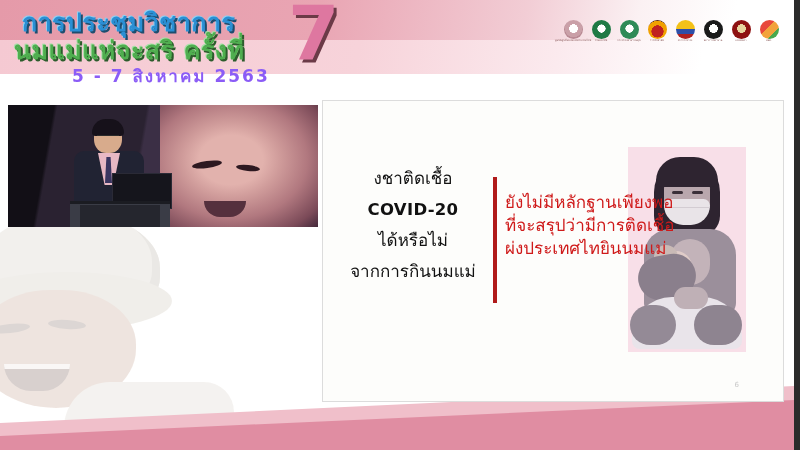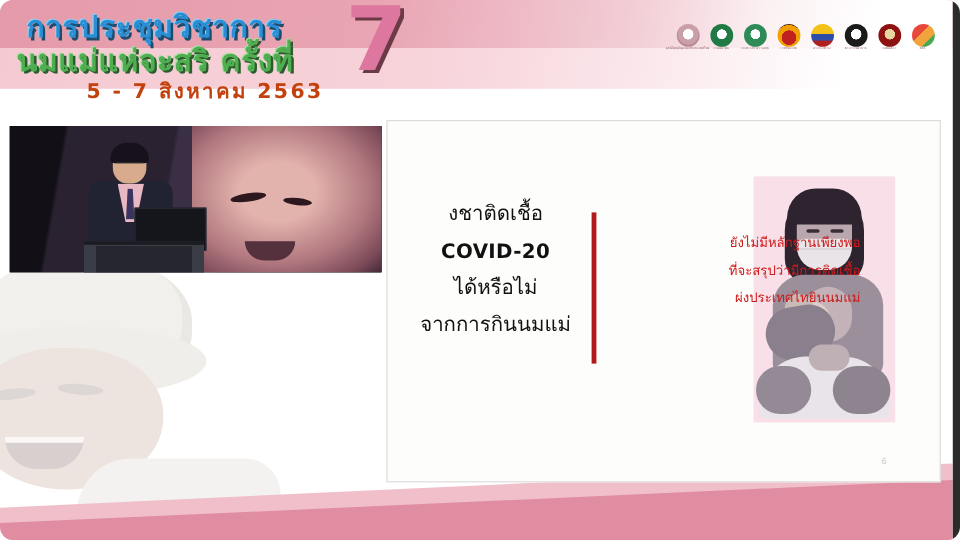--- a/index.html
+++ b/index.html
@@ -1,35 +1,35 @@
 <!DOCTYPE html>
 <html><head>
 <meta charset="utf-8">
 <style>
   html,body{margin:0;padding:0;background:#fff;}
   body{width:800px;height:450px;overflow:hidden;font-family:"DejaVu Sans","Liberation Sans",sans-serif;}
-  #stage{position:relative;width:800px;height:450px;background:#ffffff;overflow:hidden;border-radius:11px;}
+  #stage{position:relative;width:800px;height:450px;background:#ffffff;overflow:hidden;}
 
   
   .right-edge{position:absolute;right:0;top:0;width:6px;height:450px;background:#2b2b2b;z-index:60;}
 
   
   .banner{position:absolute;left:0;top:0;width:794px;height:96px;overflow:hidden;background:#ffffff;}
   .band-dark{position:absolute;left:0;top:0;width:794px;height:46px;background:#e8a0ae;}
   .band-dark:after{content:"";position:absolute;left:0;top:0;width:794px;height:46px;
       background:linear-gradient(100deg,#e59aa9 0%,#e9a5b3 40%,#f2cdd5 66%,#fbf1f3 80%,#ffffff 92%);}
   .band-light{position:absolute;left:0;top:40px;width:794px;height:40px;
       background:linear-gradient(100deg,#f5c9d2 0%,#f7d3da 45%,#fbeaee 70%,#ffffff 88%);}
   .band-white{position:absolute;left:0;top:74px;width:794px;height:24px;background:#ffffff;}
 
   .th-line1{position:absolute;left:22px;top:2px;font-size:25px;font-weight:bold;color:#2a8fd4;
       letter-spacing:.5px;text-shadow:2px 2px 0 #1d4d6e, -1px -1px 0 #8fd0f2;white-space:nowrap;}
   .th-line2{position:absolute;left:14px;top:30px;font-size:25px;font-weight:bold;color:#4fae4f;
       letter-spacing:.5px;text-shadow:2px 2px 0 #2c5c2c, -1px -1px 0 #a8e0a8;white-space:nowrap;}
-  .th-date{position:absolute;left:72px;top:62px;font-size:17px;font-weight:bold;color:#c2410c;
+  .th-date{position:absolute;left:72px;top:62px;font-size:17px;font-weight:bold;color:#8b5cf6;
       letter-spacing:2px;white-space:nowrap;}
 
   .big-seven{position:absolute;left:288px;top:-4px;font-size:74px;font-weight:bold;color:#de77a0;
       line-height:1;text-shadow:3px 3px 0 #6b3a47;font-family:"DejaVu Sans",sans-serif;}
 
   .tagline{position:absolute;left:360px;top:58px;font-size:21px;font-weight:bold;color:#6fb6df;
       letter-spacing:.4px;white-space:nowrap;font-style:italic;
       text-shadow:2px 2px 0 #c9c9c9;}
   .tagline .amp{color:#e58fb4;}
 
@@ -94,22 +94,22 @@
   
   .slide{position:absolute;left:322px;top:100px;width:460px;height:300px;background:#fdfdfb;
       border:1px solid #dcdcdc;z-index:20;}
 
   .q-block{position:absolute;left:10px;top:62px;width:160px;text-align:center;color:#111;
       font-size:17px;line-height:31px;white-space:nowrap;}
   .q-block .covid{font-weight:bold;font-size:16.5px;letter-spacing:.3px;}
 
   .divider{position:absolute;left:170px;top:76px;width:4px;height:126px;background:#b01a1a;}
 
-  .ans-block{position:absolute;left:182px;top:90px;width:212px;text-align:right;color:#cf1a1a;
-      font-size:11px;line-height:23px;white-space:nowrap;z-index:3;}
+  .ans-block{position:absolute;left:182px;top:90px;width:212px;text-align:left;color:#cf1a1a;
+      font-size:17px;line-height:23px;white-space:nowrap;z-index:3;}
 
   
   .illus{position:absolute;left:305px;top:46px;width:118px;height:205px;background:#f8dfe8;overflow:hidden;}
   .il-hair{position:absolute;left:26px;top:12px;width:66px;height:78px;border-radius:34px 34px 22px 22px;background:#2e2430;}
   .il-face{position:absolute;left:36px;top:22px;width:46px;height:56px;border-radius:22px 22px 26px 26px;background:#b9a7ad;}
   .il-hairtop{position:absolute;left:28px;top:10px;width:62px;height:30px;border-radius:32px 32px 8px 8px;background:#2e2430;}
   .il-eye1{position:absolute;left:44px;top:44px;width:11px;height:3px;border-radius:4px;background:#3a2f38;}
   .il-eye2{position:absolute;left:64px;top:44px;width:11px;height:3px;border-radius:4px;background:#3a2f38;}
   .il-mask{position:absolute;left:36px;top:52px;width:46px;height:26px;border-radius:8px 8px 24px 24px;background:#e9e4e8;}
   .il-maskline{position:absolute;left:36px;top:60px;width:46px;height:1px;background:#d3ccd2;}

